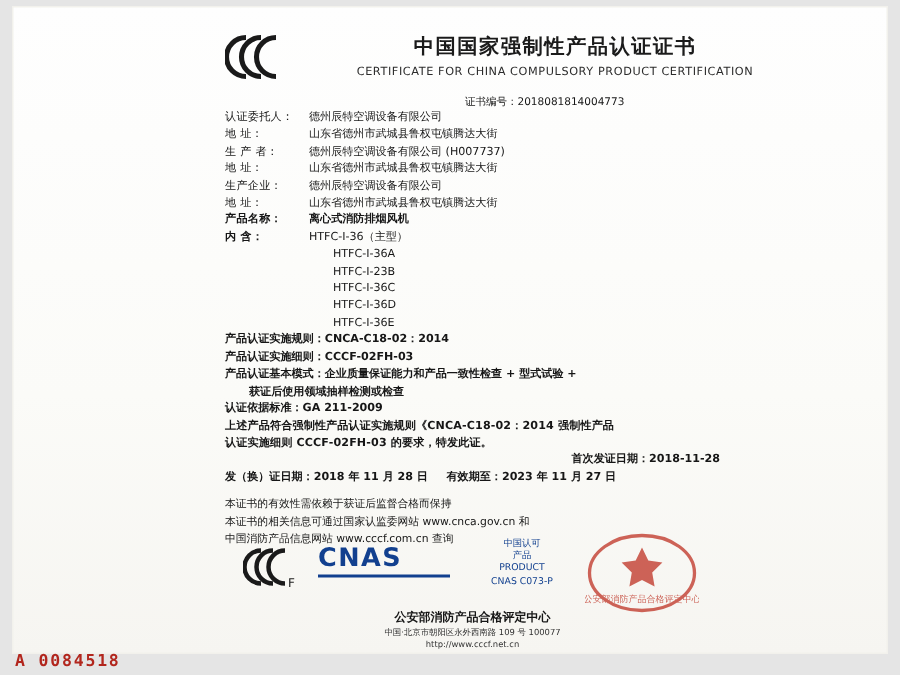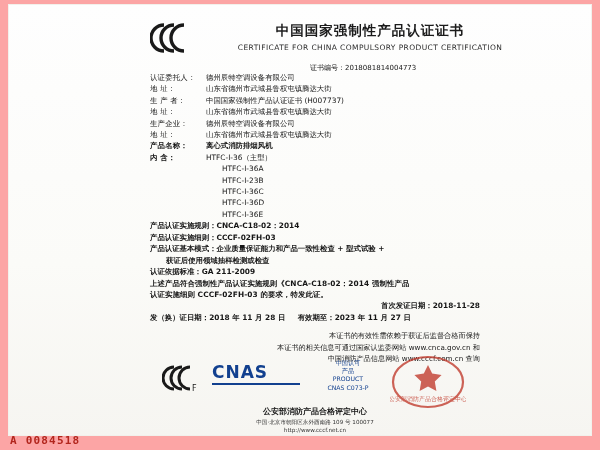--- a/index.html
+++ b/index.html
@@ -10,21 +10,21 @@
   body {
     width: 600px;
     height: 450px;
     font-family: "DejaVu Sans", "Liberation Sans", sans-serif;
     overflow: hidden;
   }
   .page {
     position: relative;
     width: 600px;
     height: 450px;
-    background: #fca5a5;
+    background: #e5e5e5;
     overflow: hidden;
   }
   
   .paper-edge {
     position: absolute;
     left: 8px; top: 4px;
     width: 584px; height: 432px;
     background: linear-gradient(180deg,#fefefe 0%, #fbfbf8 60%, #f6f5f1 100%);
     box-shadow: inset 0 0 0 1px #f2f1ec;
   }
@@ -96,21 +96,21 @@
   .para {
     white-space: nowrap;
     font-weight: bold;
     letter-spacing: 0.1px;
   }
   
   .footer-text {
     position: absolute;
     left: 150px; top: 330px;
     width: 330px;
-    text-align: right;
+    text-align: left;
     font-size: 7.2px;
     color: #161616;
     line-height: 11.6px;
   }
   
   .logos {
     position: absolute;
     left: 150px; top: 355px;
     width: 330px;
     height: 52px;
@@ -208,21 +208,21 @@
       <span class="cert-no" style="position:static; display:inline-block; margin-left:160px;">证书编号：2018081814004773</span>
     </div>
 
     <div class="row">
       <span class="lbl">认证委托人：</span><span class="val">德州辰特空调设备有限公司</span>
     </div>
     <div class="row">
       <span class="lbl">地       址：</span><span class="val">山东省德州市武城县鲁权屯镇腾达大街</span>
     </div>
     <div class="row">
-      <span class="lbl">生 产 者：</span><span class="val">中国国家强制性产品认证证书 (H007737)</span>
+      <span class="lbl">生 产 者：</span><span class="val">德州辰特空调设备有限公司 (H007737)</span>
     </div>
     <div class="row">
       <span class="lbl">地       址：</span><span class="val">山东省德州市武城县鲁权屯镇腾达大街</span>
     </div>
     <div class="row">
       <span class="lbl">生产企业：</span><span class="val">德州辰特空调设备有限公司</span>
     </div>
     <div class="row">
       <span class="lbl">地       址：</span><span class="val">山东省德州市武城县鲁权屯镇腾达大街</span>
     </div>

